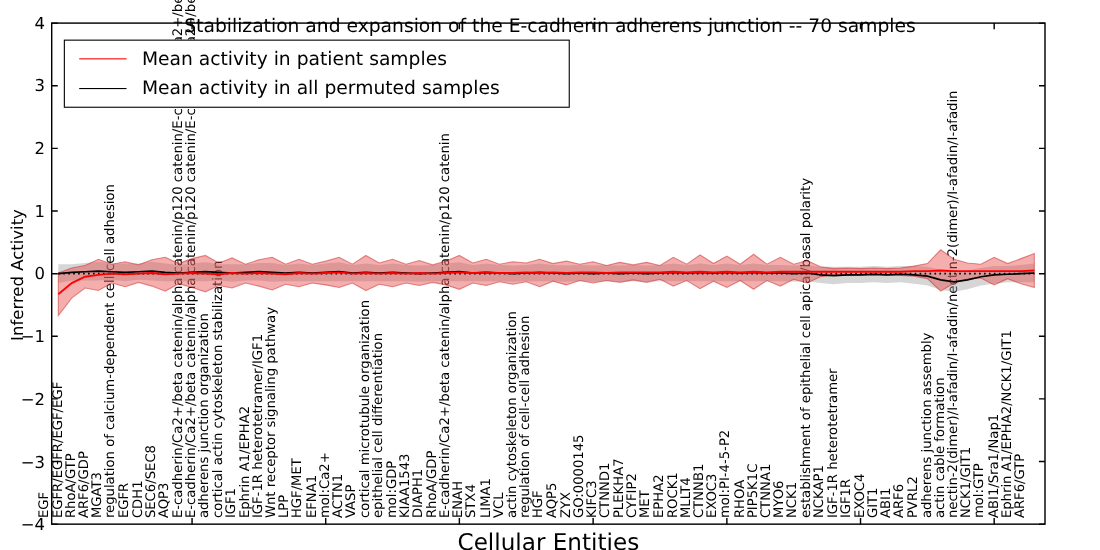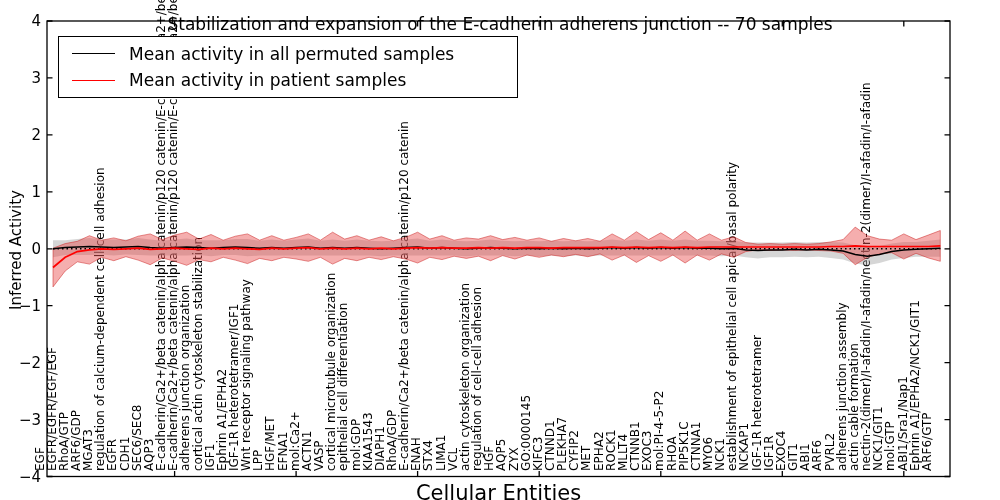--- a/index.html
+++ b/index.html
@@ -121,21 +121,21 @@
       <path d="M53.0 248.2L65.2 243.6L77.3 241.3L89.5 235.7L101.6 240.2L113.8 237.9L125.9 240.8L138.1 236.2L150.2 233.9L162.4 239.6L174.6 235.1L186.7 232.2L198.9 239.1L211.0 234.5L223.2 240.2L235.3 236.2L247.5 233.9L259.6 240.2L271.8 235.7L283.9 240.2L296.1 237.4L308.3 233.9L320.4 240.2L332.6 232.2L344.7 239.1L356.9 235.7L369.0 240.2L381.2 236.8L393.3 240.8L405.5 237.4L417.6 232.2L429.8 239.1L442.0 235.7L454.1 240.2L466.3 237.9L478.4 239.1L490.6 235.7L502.7 239.6L514.9 237.4L527.0 240.2L539.2 237.9L551.4 241.3L563.5 238.5L575.7 240.8L587.8 238.5L600.0 241.3L612.1 233.9L624.3 240.2L636.4 231.7L648.6 239.6L660.8 232.8L672.9 240.2L685.1 231.1L697.2 240.2L709.4 233.9L721.5 240.2L733.7 236.8L745.8 242.5L758.0 244.2L770.1 243.6L782.3 244.2L794.5 243.6L806.6 244.2L818.8 243.6L830.9 241.9L843.1 239.6L855.2 227.1L867.4 235.7L879.5 239.1L891.7 240.2L903.8 233.9L916.0 239.6L928.2 235.1L940.3 230.5L940.3 261.3L928.2 257.9L916.0 253.3L903.8 259.0L891.7 252.7L879.5 253.9L867.4 257.3L855.2 264.7L843.1 253.3L830.9 251.0L818.8 250.5L806.6 249.9L794.5 250.5L782.3 249.9L770.1 250.5L758.0 249.9L745.8 251.6L733.7 257.3L721.5 253.9L709.4 260.1L697.2 255.0L685.1 263.0L672.9 255.0L660.8 261.3L648.6 255.6L636.4 262.4L624.3 255.0L612.1 260.1L600.0 253.9L587.8 256.7L575.7 254.4L563.5 256.7L551.4 255.0L539.2 257.3L527.0 255.0L514.9 259.0L502.7 255.6L490.6 260.7L478.4 256.2L466.3 258.4L454.1 256.2L442.0 259.6L429.8 257.3L417.6 263.0L405.5 259.0L393.3 256.7L381.2 259.6L369.0 257.3L356.9 260.7L344.7 258.4L332.6 264.1L320.4 257.3L308.3 261.3L296.1 259.0L283.9 257.3L271.8 260.7L259.6 258.4L247.5 263.6L235.3 260.1L223.2 257.3L211.0 261.8L198.9 259.6L186.7 265.3L174.6 261.3L162.4 257.9L150.2 264.7L138.1 260.1L125.9 256.7L113.8 260.7L101.6 257.3L89.5 264.1L77.3 261.8L65.2 271.0L53.0 286.9Z" fill="#e84c4c" fill-opacity="0.45" stroke="#cc2222" stroke-opacity="0.5" stroke-width="1"></path>
       <line x1="53" y1="248.75" x2="940.3149999999999" y2="248.75" stroke="#000000" stroke-width="1.4" stroke-dasharray="1.5 3"></line>
       <path d="M53.0 248.8L65.2 247.6L77.3 247.0L89.5 246.5L101.6 247.0L113.8 247.6L125.9 247.0L138.1 246.5L150.2 247.6L162.4 248.2L174.6 247.6L186.7 247.0L198.9 247.6L211.0 248.2L223.2 247.6L235.3 247.0L247.5 247.6L259.6 248.2L271.8 247.6L283.9 248.2L296.1 247.6L308.3 247.0L320.4 248.2L332.6 247.6L344.7 248.2L356.9 247.6L369.0 248.2L381.2 248.8L393.3 248.2L405.5 247.6L417.6 247.0L429.8 248.2L442.0 247.6L454.1 248.2L466.3 248.8L478.4 248.2L490.6 247.6L502.7 248.2L514.9 248.8L527.0 248.2L539.2 248.8L551.4 248.2L563.5 248.8L575.7 248.2L587.8 248.8L600.0 248.2L612.1 247.6L624.3 248.2L636.4 247.6L648.6 248.2L660.8 247.6L672.9 248.2L685.1 247.6L697.2 248.2L709.4 248.2L721.5 248.8L733.7 248.2L745.8 249.9L758.0 250.5L770.1 249.9L782.3 249.9L794.5 249.3L806.6 249.9L818.8 249.3L830.9 249.9L843.1 251.0L855.2 254.4L867.4 256.2L879.5 254.4L891.7 251.6L903.8 249.9L916.0 249.3L928.2 248.8L940.3 248.2" fill="none" stroke="#000000" stroke-width="1.5"></path>
       <path d="M53.0 267.5L65.2 257.3L77.3 251.6L89.5 249.9L101.6 248.8L113.8 249.3L125.9 248.8L138.1 248.2L150.2 249.3L162.4 248.8L174.6 248.2L186.7 248.8L198.9 249.3L211.0 248.2L223.2 248.8L235.3 248.2L247.5 248.8L259.6 249.3L271.8 248.2L283.9 248.8L296.1 248.2L308.3 247.6L320.4 248.8L332.6 248.2L344.7 248.8L356.9 248.2L369.0 248.8L381.2 248.2L393.3 248.8L405.5 248.2L417.6 247.6L429.8 248.2L442.0 247.6L454.1 248.2L466.3 248.2L478.4 247.6L490.6 248.2L502.7 247.6L514.9 248.2L527.0 247.6L539.2 247.6L551.4 248.2L563.5 247.6L575.7 247.6L587.8 247.6L600.0 247.6L612.1 247.0L624.3 247.6L636.4 247.0L648.6 247.6L660.8 247.0L672.9 247.6L685.1 247.0L697.2 247.6L709.4 247.0L721.5 247.0L733.7 247.0L745.8 247.0L758.0 247.0L770.1 247.0L782.3 247.0L794.5 247.0L806.6 247.0L818.8 247.0L830.9 246.5L843.1 246.5L855.2 245.9L867.4 246.5L879.5 246.5L891.7 246.5L903.8 246.5L916.0 246.5L928.2 246.5L940.3 245.9" fill="none" stroke="#ff0000" stroke-width="1.7"></path>
       <rect x="47" y="21" width="903" height="455.5" fill="none" stroke="#000" stroke-width="1.3"></rect>
       <path d="M47 21.0h5.5M950 21.0h-5.5M47 77.9h5.5M950 77.9h-5.5M47 134.9h5.5M950 134.9h-5.5M47 191.8h5.5M950 191.8h-5.5M47 248.8h5.5M950 248.8h-5.5M47 305.7h5.5M950 305.7h-5.5M47 362.6h5.5M950 362.6h-5.5M47 419.6h5.5M950 419.6h-5.5M47 476.5h5.5M950 476.5h-5.5M174.6 21v5.5M174.6 476.5v-5.5M296.1 21v5.5M296.1 476.5v-5.5M417.6 21v5.5M417.6 476.5v-5.5M539.2 21v5.5M539.2 476.5v-5.5M660.8 21v5.5M660.8 476.5v-5.5M782.3 21v5.5M782.3 476.5v-5.5M903.8 21v5.5M903.8 476.5v-5.5" stroke="#000" stroke-width="1.3" fill="none"></path>
     </svg>
 
   <div id="legend">
     <div class="legend-row">
+      <span class="legend-line" id="leg-line-1" style="border-top-color: rgb(255, 0, 0);"></span>
+      <span class="legend-label">Mean activity in patient samples</span>
+    </div>
+    <div class="legend-row">
       <span class="legend-line" id="leg-line-0" style="border-top-color: rgb(0, 0, 0);"></span>
       <span class="legend-label">Mean activity in all permuted samples</span>
-    </div>
-    <div class="legend-row">
-      <span class="legend-line" id="leg-line-1" style="border-top-color: rgb(255, 0, 0);"></span>
-      <span class="legend-label">Mean activity in patient samples</span>
     </div>
   </div>
 </div>
 
 </body></html>

